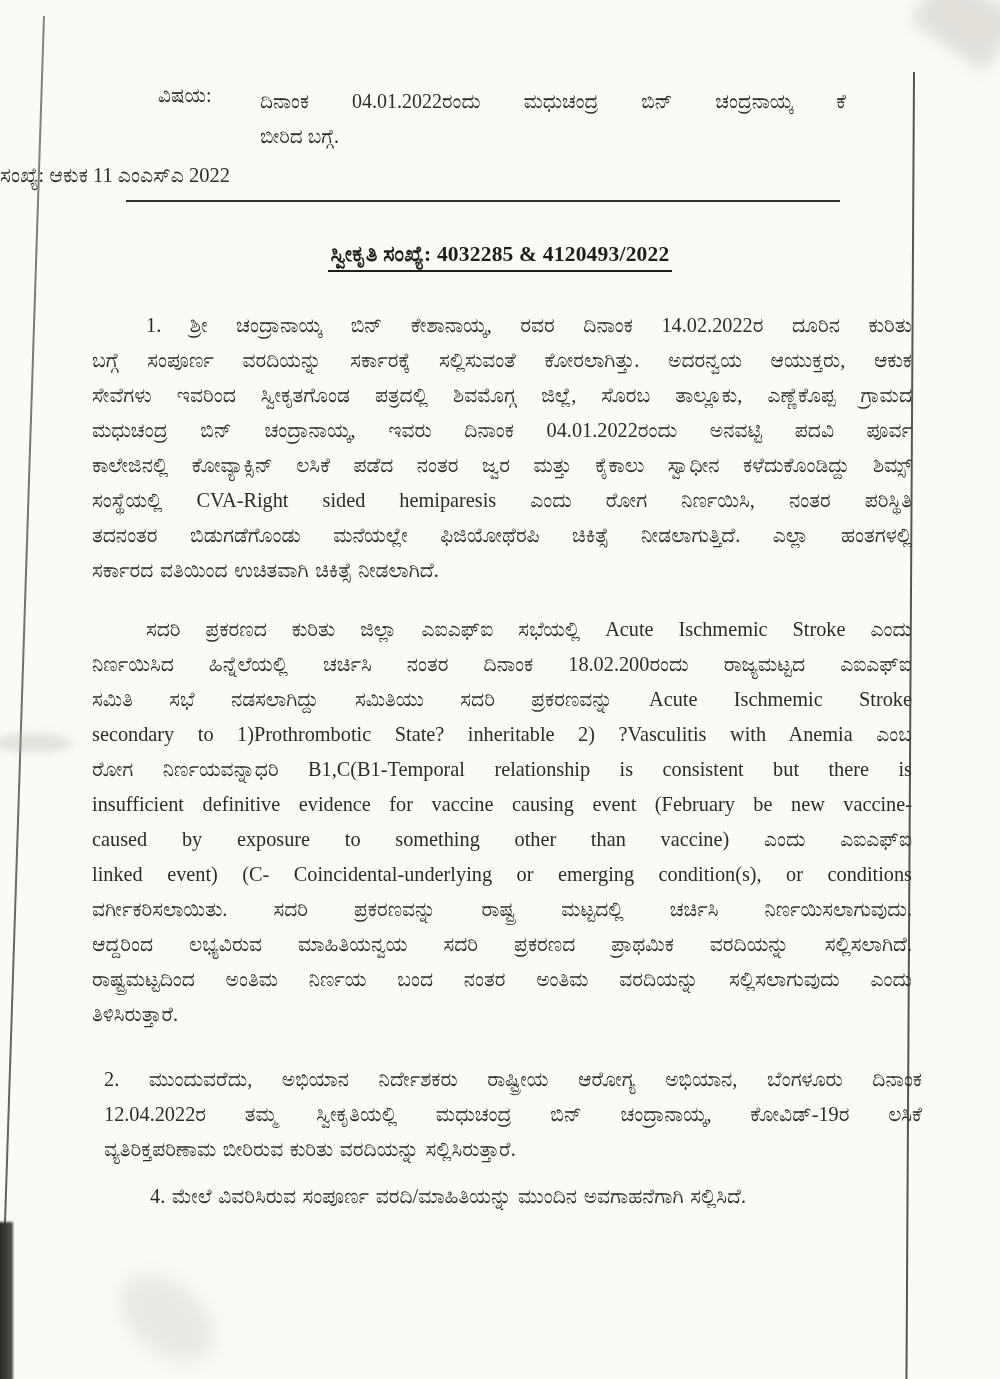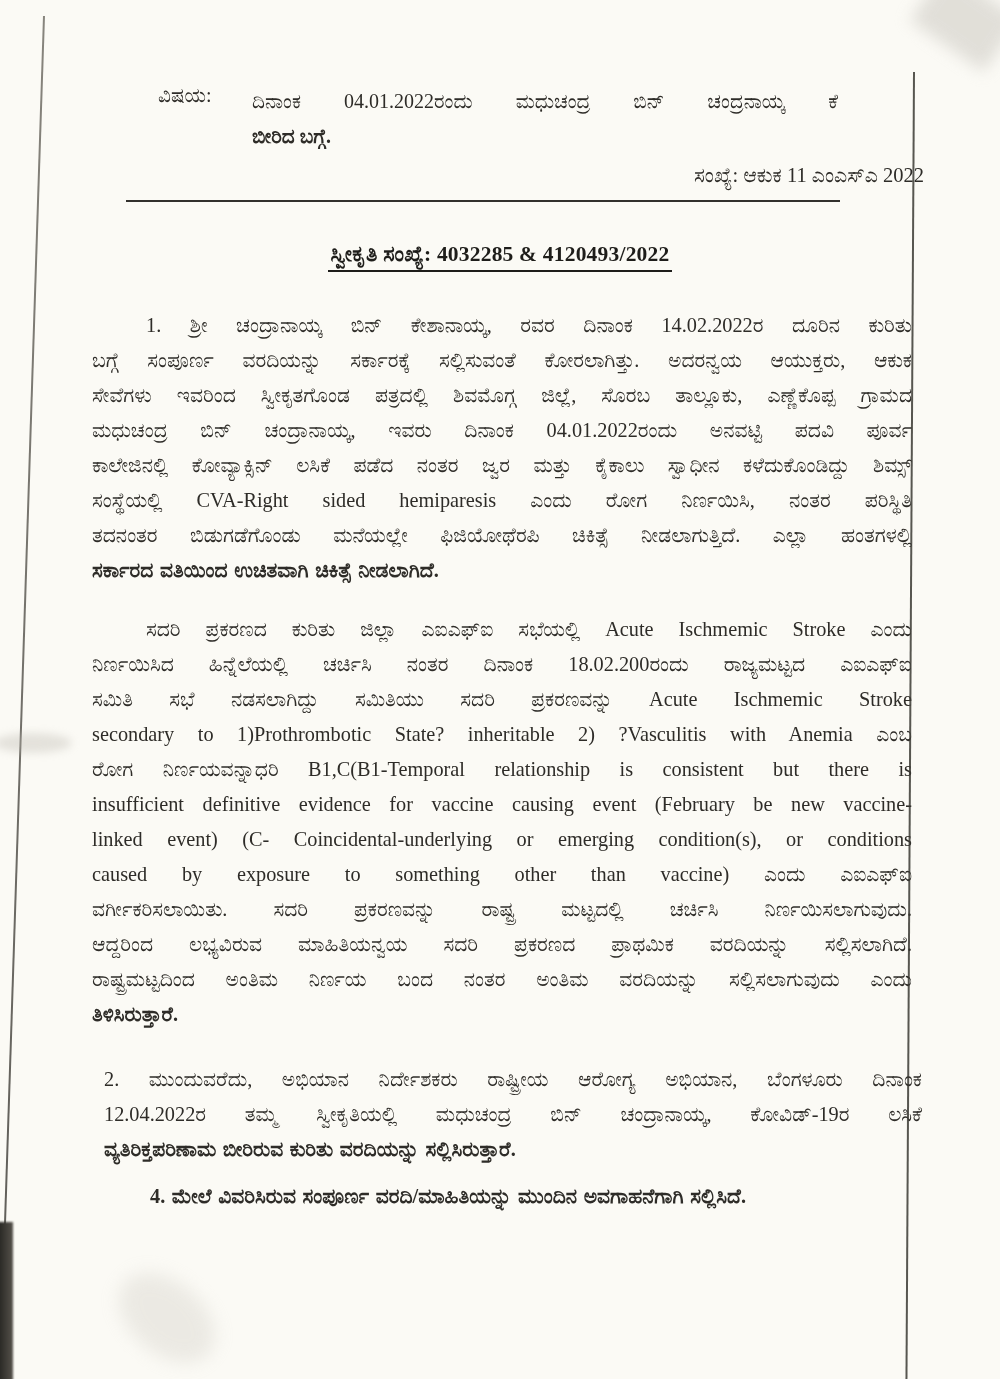--- a/index.html
+++ b/index.html
@@ -34,40 +34,40 @@
     position:absolute; left:-6px; top:733px; width:78px; height:20px;
     background:#b9b5ac; opacity:.35; filter:blur(4px); border-radius:50%;
   }
   .smudge-b {
     position:absolute; left:112px; top:1282px; width:110px; height:72px;
     background:#c8c4bb; opacity:.3; filter:blur(9px);
     transform:rotate(40deg); border-radius:50%;
   }
   
   .header { padding-top:78px; }
-  .subject { display:flex; margin-left:158px; }
+  .subject { display:flex; margin-left:158px;gap:8px; }
   .subject-label { width:94px; font-size:20px; line-height:35px; flex:none; }
   .subject-text { width:586px; font-size:20px; line-height:35px;margin-top:6px; }
   .ref-line {
-    margin-right:76px; margin-top:5px;
-    text-align:right; font-size:20.5px; line-height:32px;
+    margin-right:119px; margin-top:5px;
+    font-size:20.5px; line-height:32px;
   }
   .head-rule { border-top:2.5px solid #33312d; margin:9px 160px 0 126px; }
   .title-wrap { text-align:center; margin-top:40px; }
   .doc-title {
     display:inline-block; font-weight:bold; font-size:21.5px; color:#1e1d1a;
     letter-spacing:.2px; border-bottom:2.2px solid #1e1d1a; padding:0 3px 3px;
   }
   
   .body-text {
     margin:36px 88px 0 92px;
     font-size:20.3px; line-height:35px; word-spacing:1.5px;
   }
   .jl { text-align:justify; text-align-last:justify; }
-  .ll { text-align:left; text-align-last:left;font-weight:bold; }
+  .ll { text-align:left; text-align-last:left; }
   .ind { text-indent:54px; }
   .ind-sm { text-indent:44px; }
   .para2 { margin-top:24px; }
   .para3 { margin-top:30px; margin-left:12px; margin-right:-10px; }
   .para4 { margin-top:12px; margin-left:14px; margin-right:-10px; }
 </style>
 </head>
 <body>
 
 <div class="page">
@@ -108,22 +108,22 @@
       <div class="ll">ಸರ್ಕಾರದ ವತಿಯಿಂದ ಉಚಿತವಾಗಿ ಚಿಕಿತ್ಸೆ ನೀಡಲಾಗಿದೆ.</div>
     </div>
 
     <div class="para2">
       <div class="jl ind">ಸದರಿ ಪ್ರಕರಣದ ಕುರಿತು ಜಿಲ್ಲಾ ಎಐಎಫ್ಐ ಸಭೆಯಲ್ಲಿ Acute Ischmemic Stroke  ಎಂದು</div>
       <div class="jl">ನಿರ್ಣಯಿಸಿದ ಹಿನ್ನೆಲೆಯಲ್ಲಿ ಚರ್ಚಿಸಿ ನಂತರ ದಿನಾಂಕ 18.02.200ರಂದು ರಾಜ್ಯಮಟ್ಟದ ಎಐಎಫ್ಐ</div>
       <div class="jl">ಸಮಿತಿ ಸಭೆ ನಡಸಲಾಗಿದ್ದು ಸಮಿತಿಯು ಸದರಿ ಪ್ರಕರಣವನ್ನು Acute Ischmemic Stroke</div>
       <div class="jl">secondary to 1)Prothrombotic State? inheritable 2) ?Vasculitis with Anemia ಎಂಬ</div>
       <div class="jl">ರೋಗ ನಿರ್ಣಯವನ್ನಾಧರಿ  B1,C(B1-Temporal relationship is consistent but there is</div>
       <div class="jl">insufficient definitive evidence for vaccine causing event (February be new vaccine-</div>
+      <div class="jl">caused by exposure to something other than vaccine) ಎಂದು ಎಐಎಫ್ಐ</div>
       <div class="jl">linked event) (C- Coincidental-underlying or emerging condition(s), or conditions</div>
-      <div class="jl">caused by exposure to something other than vaccine) ಎಂದು ಎಐಎಫ್ಐ</div>
       <div class="jl">ವರ್ಗೀಕರಿಸಲಾಯಿತು.  ಸದರಿ ಪ್ರಕರಣವನ್ನು ರಾಷ್ಟ್ರ ಮಟ್ಟದಲ್ಲಿ ಚರ್ಚಿಸಿ ನಿರ್ಣಯಿಸಲಾಗುವುದು.</div>
       <div class="jl">ಆದ್ದರಿಂದ ಲಭ್ಯವಿರುವ ಮಾಹಿತಿಯನ್ವಯ ಸದರಿ ಪ್ರಕರಣದ ಪ್ರಾಥಮಿಕ ವರದಿಯನ್ನು ಸಲ್ಲಿಸಲಾಗಿದೆ.</div>
       <div class="jl">ರಾಷ್ಟ್ರಮಟ್ಟದಿಂದ ಅಂತಿಮ ನಿರ್ಣಯ ಬಂದ ನಂತರ ಅಂತಿಮ ವರದಿಯನ್ನು ಸಲ್ಲಿಸಲಾಗುವುದು ಎಂದು</div>
       <div class="ll">ತಿಳಿಸಿರುತ್ತಾರೆ.</div>
     </div>
 
     <div class="para3">
       <div class="jl">2. ಮುಂದುವರೆದು, ಅಭಿಯಾನ ನಿರ್ದೇಶಕರು ರಾಷ್ಟ್ರೀಯ ಆರೋಗ್ಯ ಅಭಿಯಾನ, ಬೆಂಗಳೂರು ದಿನಾಂಕ</div>
       <div class="jl">12.04.2022ರ ತಮ್ಮ ಸ್ವೀಕೃತಿಯಲ್ಲಿ ಮಧುಚಂದ್ರ ಬಿನ್ ಚಂದ್ರಾನಾಯ್ಕ, ಕೋವಿಡ್-19ರ ಲಸಿಕೆ</div>
       <div class="ll">ವ್ಯತಿರಿಕ್ತಪರಿಣಾಮ ಬೀರಿರುವ ಕುರಿತು ವರದಿಯನ್ನು ಸಲ್ಲಿಸಿರುತ್ತಾರೆ.</div>

